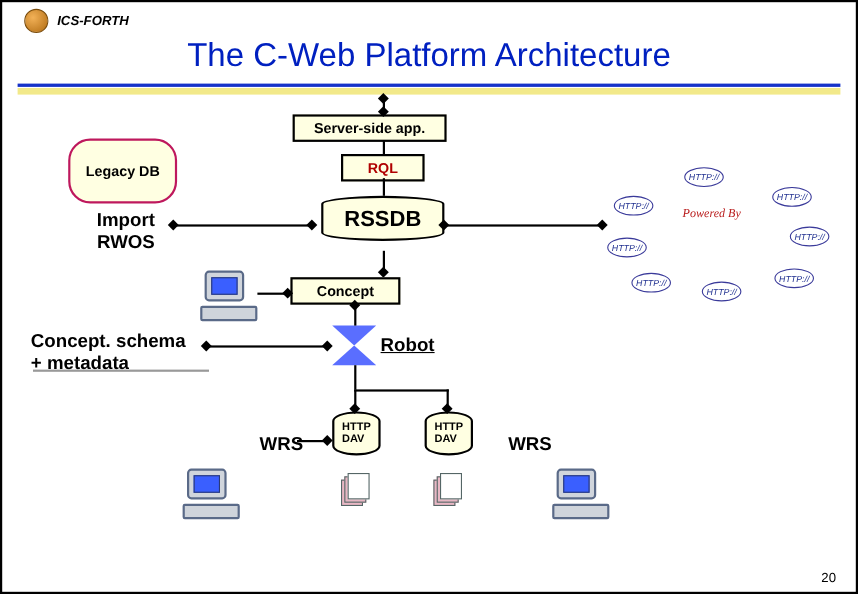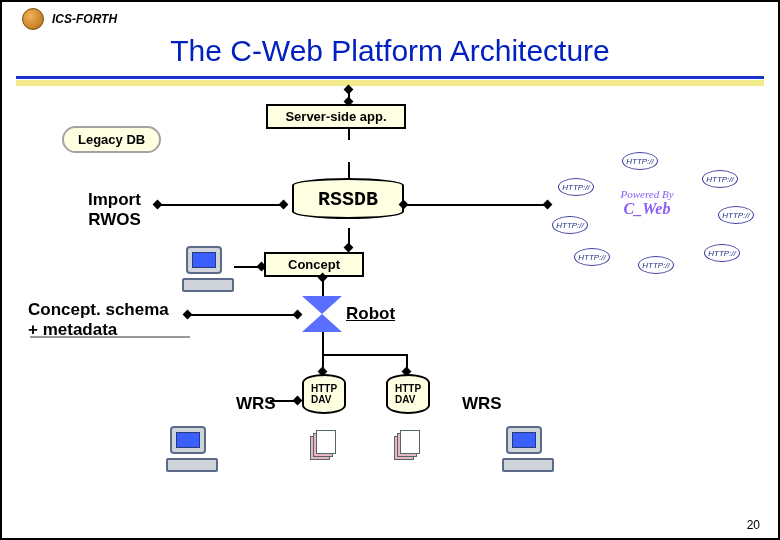--- a/index.html
+++ b/index.html
@@ -89,21 +89,21 @@
     border:1px solid #3a3a9a; border-radius:18px/9px;
     background:#fff; font-size:8px; color:#203090;
     display:flex; align-items:center; justify-content:center;
     font-style:italic;
   }
 
   .cweb {
     position:absolute;
     width:110px; text-align:center;
     font-family: 'Times New Roman', serif;
-    font-style: italic; color:#8b5cf6;
+    font-style: italic; color:#b91c1c;
   }
   .cweb .small { font-size:11px; }
   .cweb .big { font-size:16px; font-weight:bold; font-style:italic;}
 
   
   .bowtie {
     position:absolute; width:40px; height:36px;
   }
   .bowtie::before, .bowtie::after {
     content:''; position:absolute; width:0; height:0; left:0;
@@ -121,26 +121,26 @@
 
   
   .cyl-sm {
     position:absolute; width:44px; height:40px;
     border:2px solid #000; background:#ffffe2;
     border-radius:50%/22%;
     display:flex; align-items:center; justify-content:center;
     font-size:10px; font-weight:bold; flex-direction:column; line-height:1.1;
   }
 
-  .rssdb { font-size:20px; font-weight:bold; font-family: Liberation Mono, monospace; }
+  .rssdb { font-size:20px; font-weight:bold; font-family: Liberation Sans, sans-serif; }
 
   
   .legacy {
-    background:#ffffe2; border:2px solid #a3a3a3; border-radius:20px;
-    padding:4px 14px;
+    background:#ffffe2; border:2px solid #be185d; border-radius:20px;
+    padding:20px 14px;
   }
 </style>
 </head>
 <body>
 
 <div class="header">
   <div class="logo"></div>
   <div class="brand">ICS-FORTH</div>
 </div>
 <div class="title">The C-Web Platform Architecture</div>
@@ -152,20 +152,21 @@
 <div class="canvas">
 
   <div class="node box" style="left:264px; top:18px; width:140px;">Server-side app.</div>
 
   <div class="arr vt" style="left:346px; top:2px; height:16px;"></div>
   <div class="dot" style="left:343px; top:0px;"></div>
   <div class="dot" style="left:343px; top:12px;"></div>
 
   <div class="node legacy" style="left:60px; top:40px;">Legacy DB</div>
 
+  <div class="node box" style="left:308px; top:54px; width:76px; color:#b00000;">RQL</div>
   <div class="arr vt" style="left:346px; top:42px; height:12px;"></div>
 
   <div class="node label" style="left:86px; top:104px; white-space:pre; text-align:center;">Import
 RWOS</div>
 
   <div class="arr hz" style="left:156px; top:118px; width:128px;"></div>
   <div class="dot" style="left:278px; top:115px;"></div>
   <div class="dot" style="left:152px; top:115px;"></div>
 
   <div class="node cyl" style="left:290px; top:92px; width:112px;">
@@ -242,21 +243,20 @@
   </div>
   <div class="node" style="left:500px; top:340px;">
     <div class="pc">
       <div class="mon"></div>
         <div class="base"></div>
     </div>
   </div>
 
   <div class="cweb" style="left:590px; top:102px;">
     <div class="small">Powered By</div>
-    <div class="big">C_Web</div>
   </div>
 
   <div class="sat" style="left:556px; top:92px;">HTTP://</div>
   <div class="sat" style="left:620px; top:66px;">HTTP://</div>
   <div class="sat" style="left:700px; top:84px;">HTTP://</div>
   <div class="sat" style="left:550px; top:130px;">HTTP://</div>
   <div class="sat" style="left:716px; top:120px;">HTTP://</div>
   <div class="sat" style="left:572px; top:162px;">HTTP://</div>
   <div class="sat" style="left:636px; top:170px;">HTTP://</div>
   <div class="sat" style="left:702px; top:158px;">HTTP://</div>

